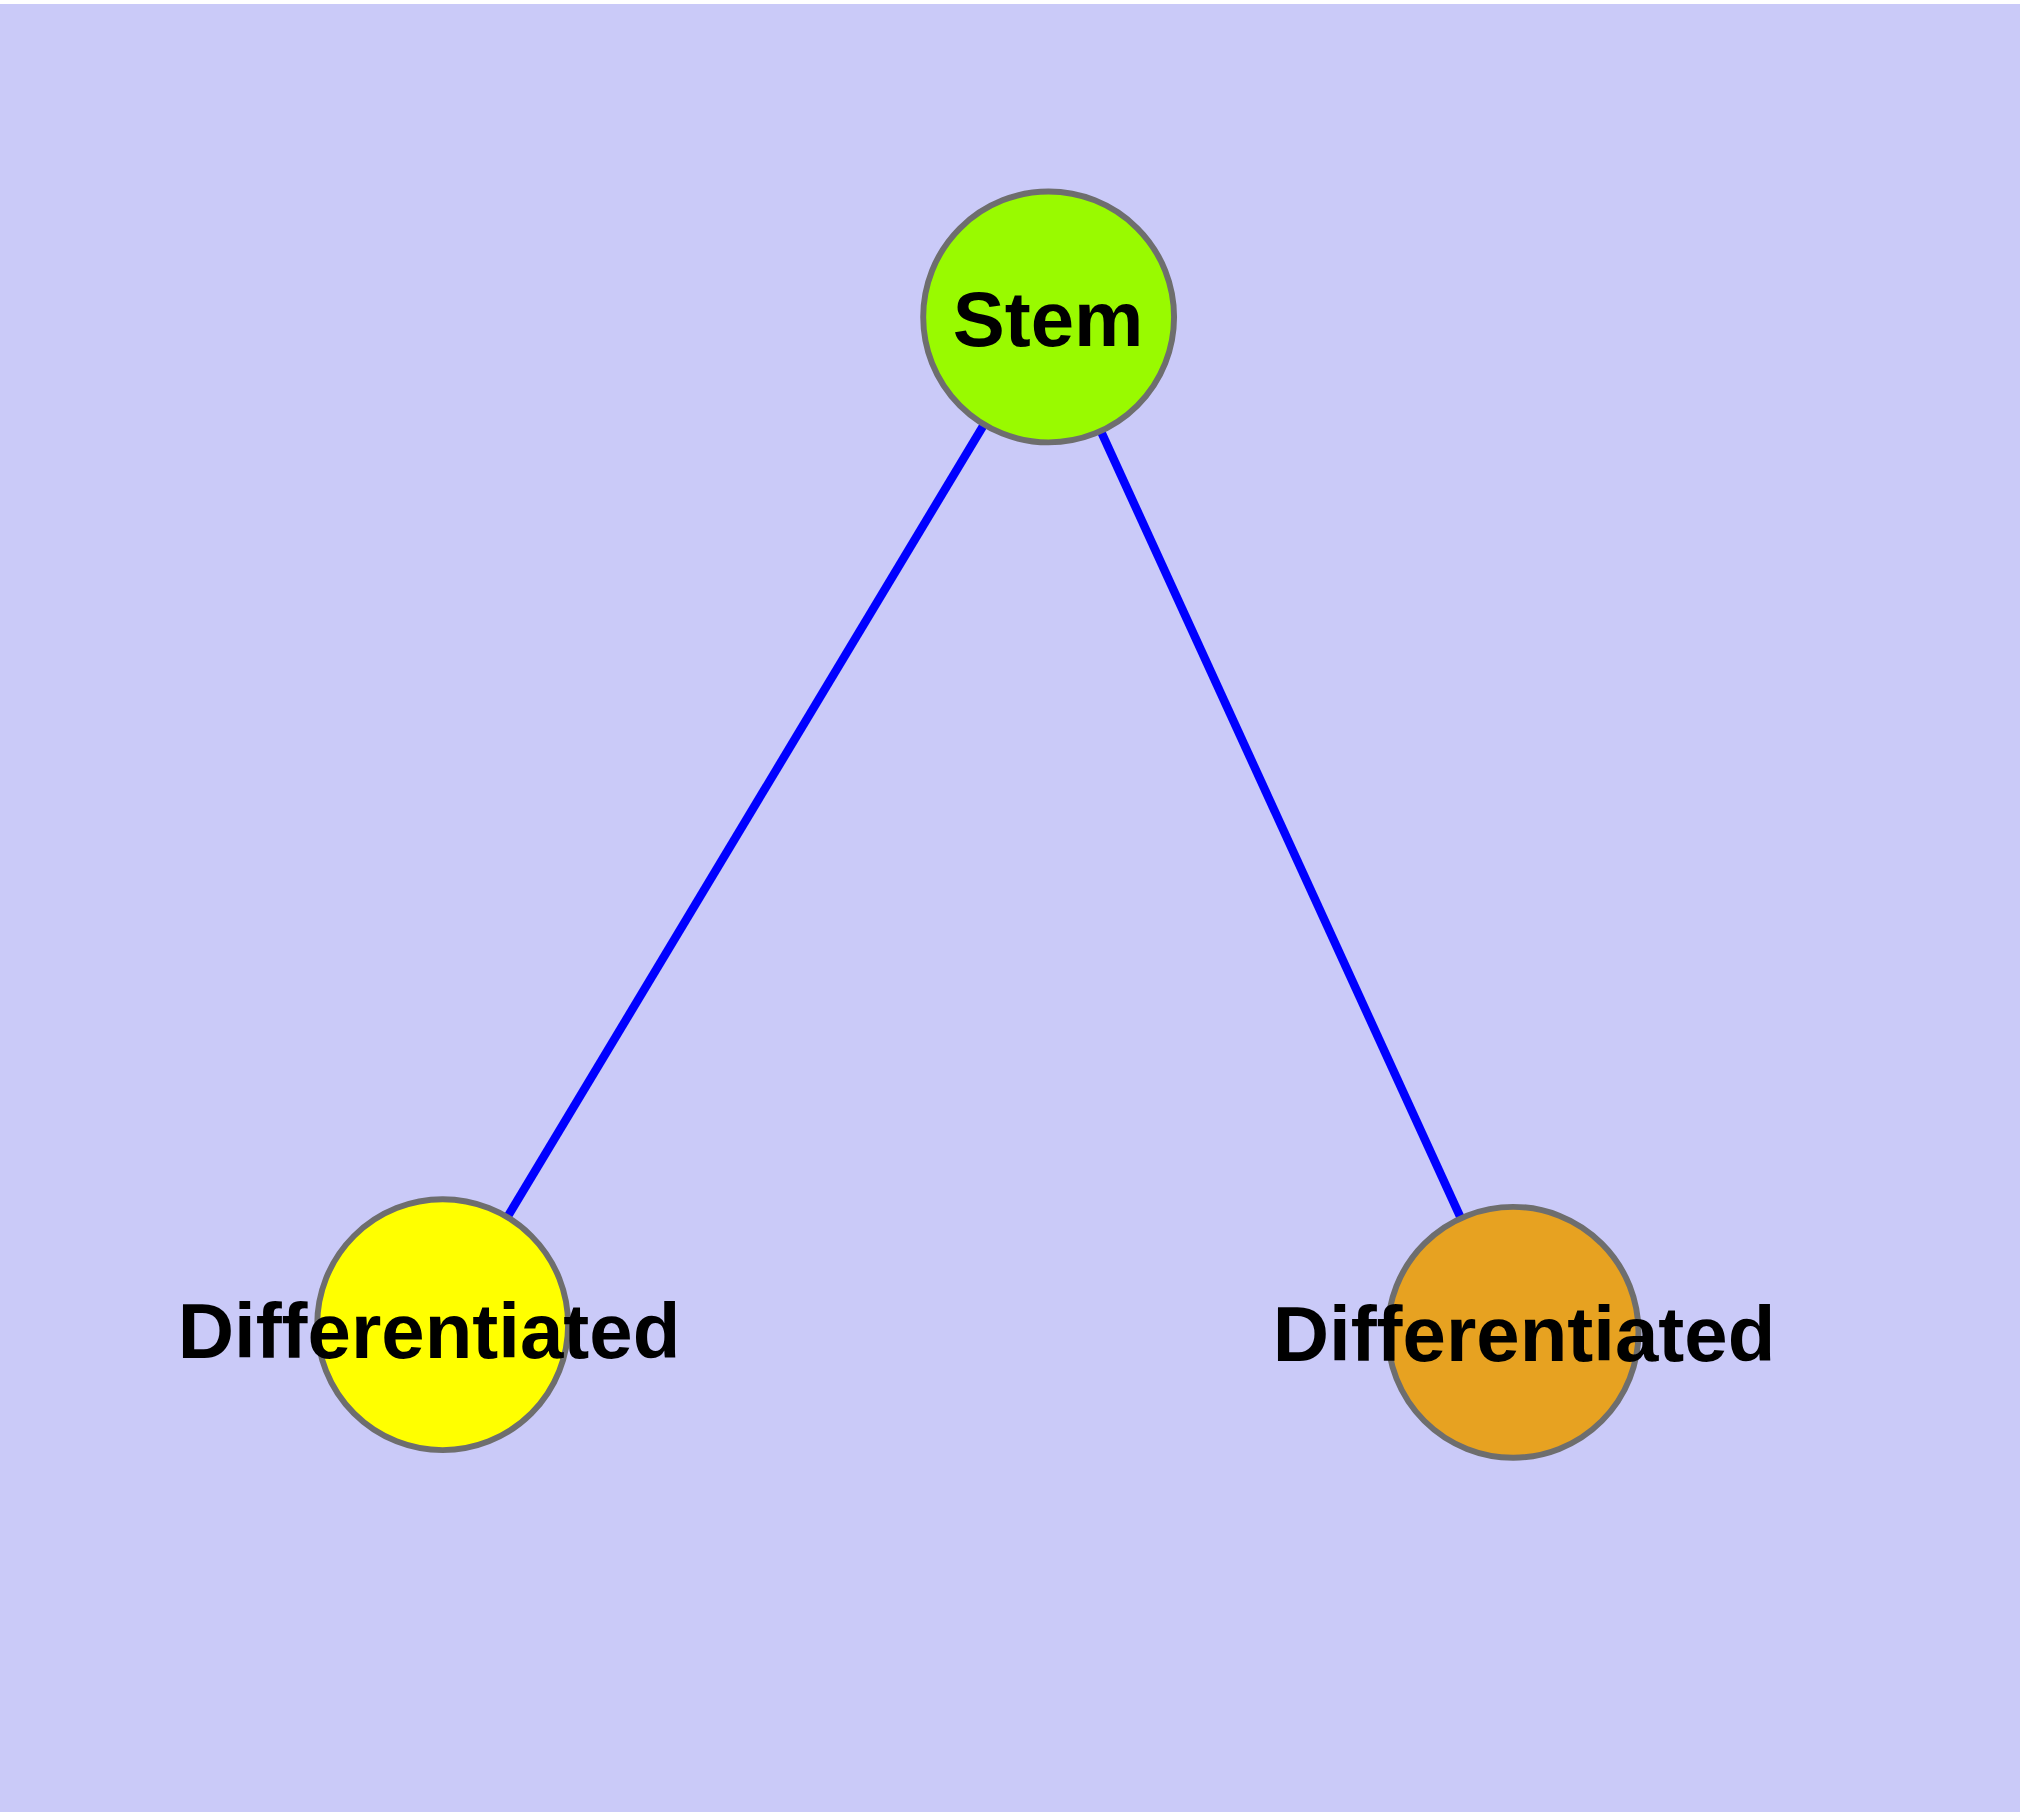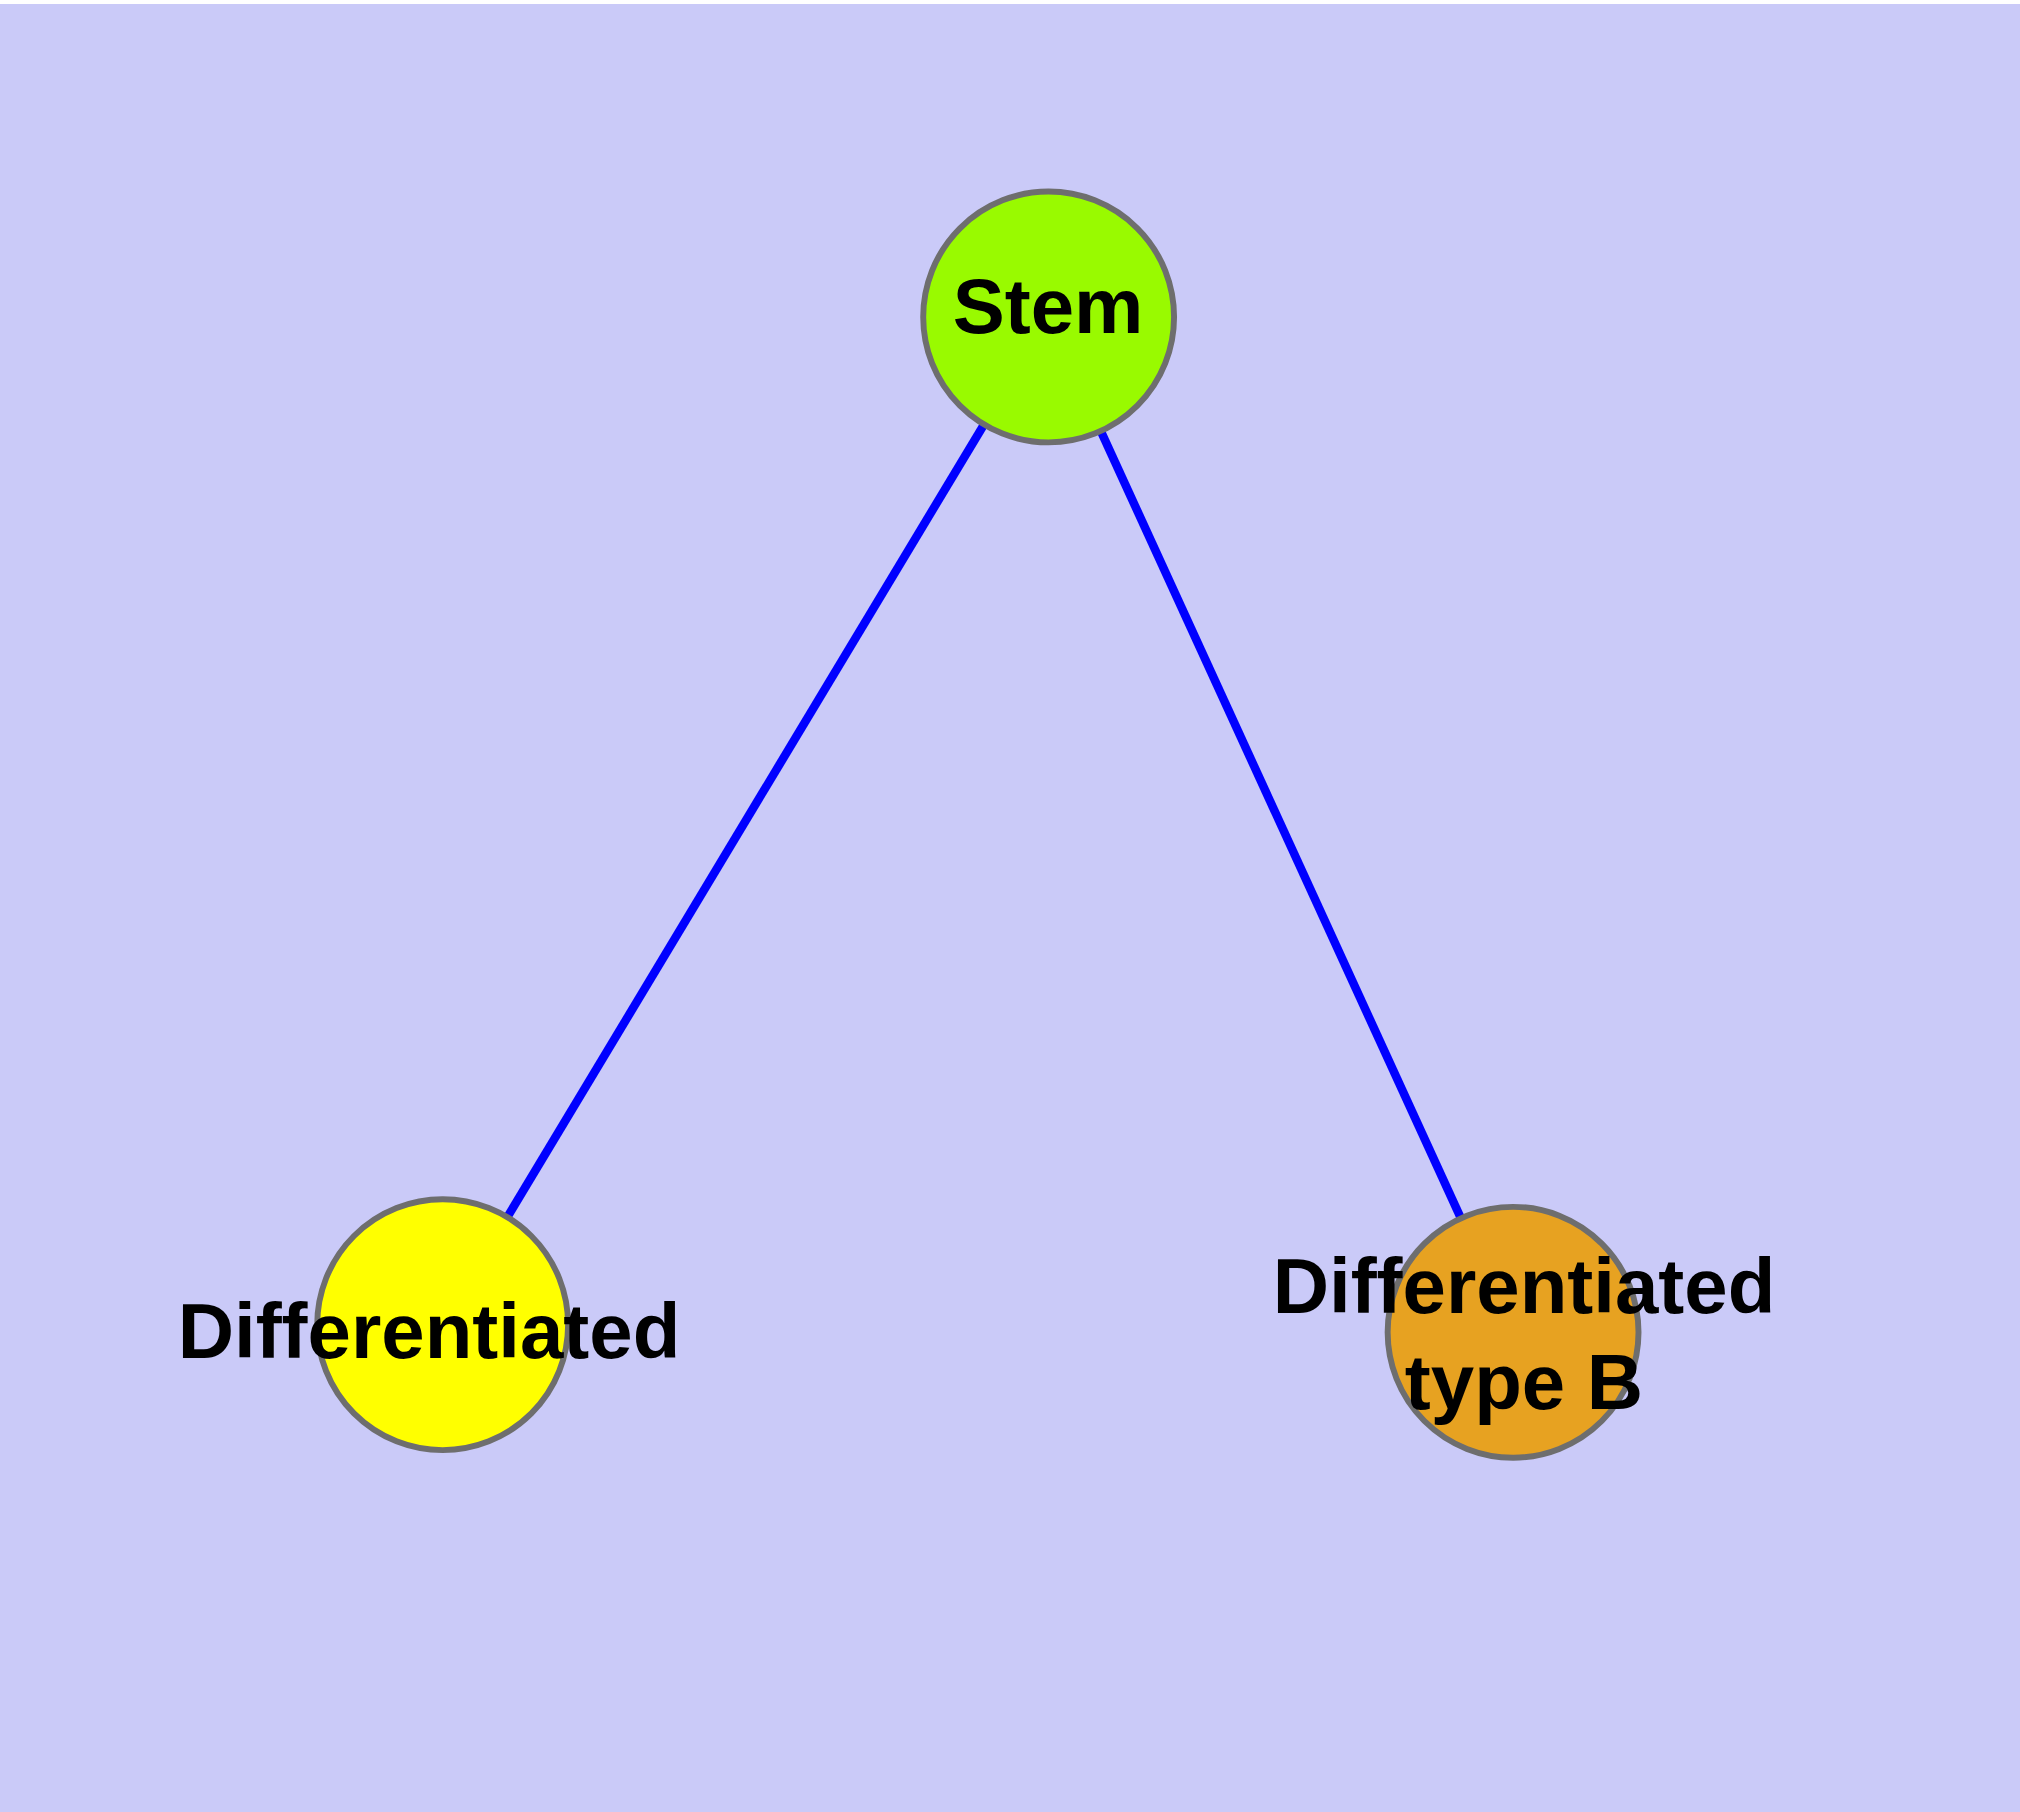--- a/index.html
+++ b/index.html
@@ -58,26 +58,25 @@
   <svg class="graph-svg" width="2021" height="1812" viewBox="0 0 2384 2138">
 
     <line class="edge" x1="1237" y1="374" x2="522" y2="1563" stroke="#0000FF"></line>
     <line class="edge" x1="1237" y1="374" x2="1785" y2="1572" stroke="#0000FF"></line>
 
     <circle class="node-circle" cx="1237" cy="374" r="148" fill="#99FA00"></circle>
     <circle class="node-circle" cx="522" cy="1563" r="148" fill="#FFFF00"></circle>
     <circle class="node-circle" cx="1785" cy="1572" r="148" fill="#E7A221"></circle>
   </svg>
 
-  <div class="node-label" style="left:1048px; top:306px;">Stem</div>
+  <div class="node-label" style="left:1048px; top:319px;">Stem</div>
 
   <div class="node-label" style="left:429px; top:1331px;">
     <span class="line">Differentiated</span>
   </div>
 
   <div class="node-label" style="left:1524px; top:1334px;">
     <span class="line">Differentiated</span>
-    <span class="line">type B</span>
   </div>
 
   <div class="top-strip"></div>
 </div>
 
 
 </body></html>

